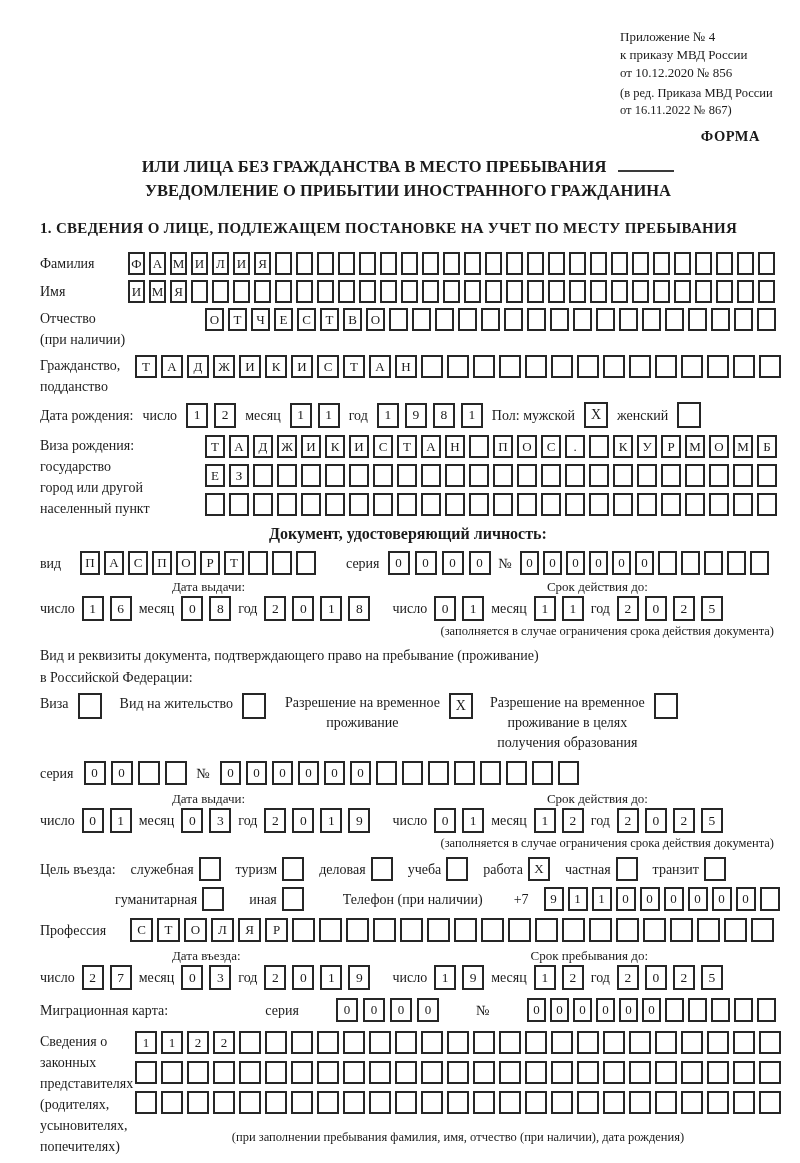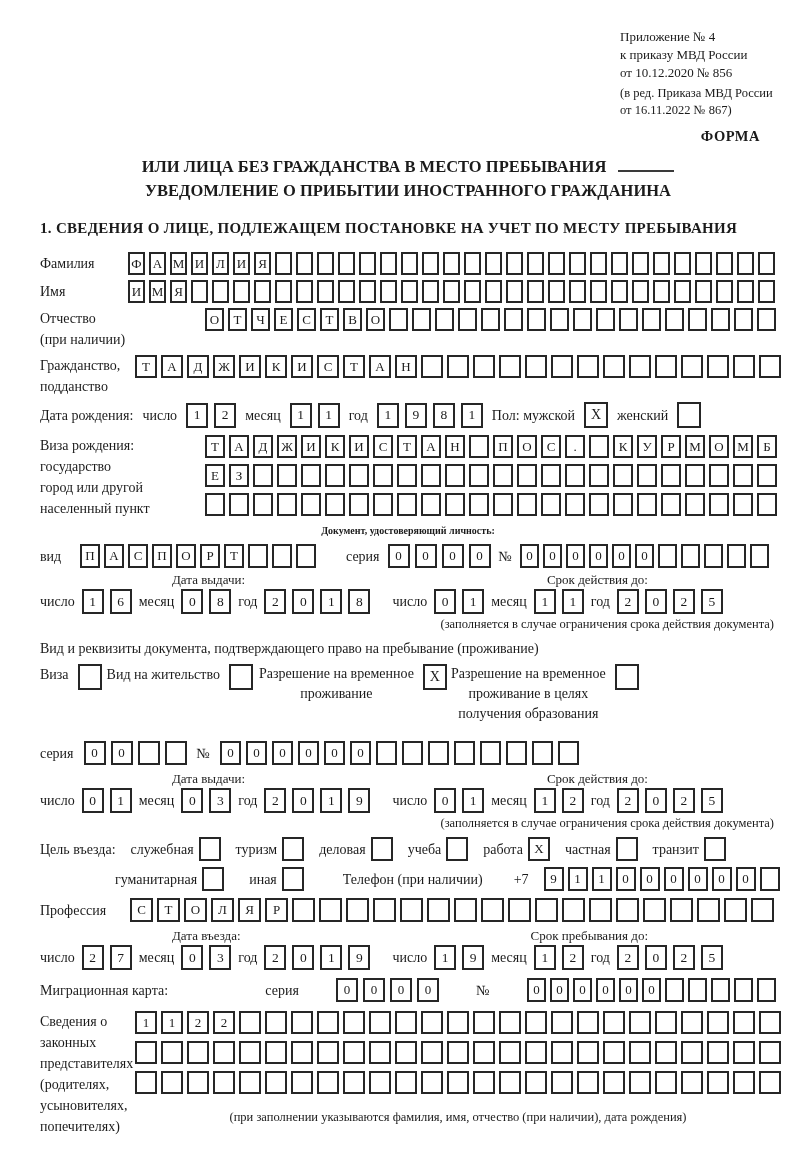--- a/index.html
+++ b/index.html
@@ -40,31 +40,31 @@
   .g11 .cell { width: 19px; height: 24px; }
   .g14 { gap: 5px; } .g14 .cell { width: 21px; height: 24px; }
   .gprof .cell { width: 23px; height: 24px; }
   .gphone .cell { width: 20px; height: 24px; }
   .gdate { gap: 6px; } .gdate .cell { width: 22px; height: 25px; font-size: 13.5px; }
   .gcheck .cell { width: 24px; height: 26px; font-size: 14px; }
   .gchecksm .cell { width: 22px; height: 24px; font-size: 13px; }
 
   .stack { display: flex; flex-direction: column; gap: 6px; }
 
-  .doc-head { text-align: center; font-weight: bold; font-size: 10px; margin: 6px 0 8px; }
+  .doc-head { text-align: center; font-weight: bold; font-size: 16px; margin: 6px 0 8px; }
 
   .dates-head { display: flex; justify-content: space-between; font-size: 13px; padding: 0 128px 1px 132px; }
   .dates-row { display: flex; align-items: center; margin-bottom: 2px; }
   .dgroup { display: flex; align-items: center; gap: 7px; }
   .dg-right { margin-left: 22px; }
   .note { text-align: right; font-size: 12.5px; padding-right: 2px; margin-bottom: 6px; line-height: 16px; }
 
   .plain { font-size: 14px; line-height: 22px; }
 
-  .chk-row { display: flex; align-items: flex-start; margin: 4px 0 17px; }
+  .chk-row { display: flex; align-items: flex-start; gap: 13px; margin: 4px 0 8px; }
   .chk-item { display: flex; align-items: flex-start; gap: 9px; }
   .chk-lines { text-align: center; font-size: 14px; line-height: 20px; }
 
   .p-opt { display: flex; align-items: center; gap: 5px; }
   .purpose-row { display: flex; align-items: center; gap: 15px; margin-bottom: 6px; }
 
   .rep-row { display: flex; margin-top: 9px; }
   .rep-labels { width: 95px; font-size: 14px; line-height: 21px; flex: 0 0 auto; }
   .rep-grids { display: flex; flex-direction: column; gap: 7px; }
   .rep-caption { font-size: 12.5px; margin-top: 9px; text-align: center; }
@@ -431,20 +431,21 @@
           <span class="cell">2</span>
           <span class="cell">0</span>
           <span class="cell">2</span>
           <span class="cell">5</span>
         </span>
     </div>
   </div>
   <div class="note">(заполняется в случае ограничения срока действия документа)</div>
 
   <div class="plain">Вид и реквизиты документа, подтверждающего право на пребывание (проживание)</div>
+  <div class="plain">в Российской Федерации:</div>
 
   <div class="chk-row">
     <div class="chk-item">
       <span class="lbl">Виза</span>
       <span class="grid gcheck">
           <span class="cell"></span>
         </span>
     </div>
     <div class="chk-item" style="margin-left:5px;">
       <span class="lbl">Вид на жительство</span>
@@ -804,17 +805,17 @@
           <span class="cell"></span>
           <span class="cell"></span>
           <span class="cell"></span>
           <span class="cell"></span>
           <span class="cell"></span>
           <span class="cell"></span>
           <span class="cell"></span>
           <span class="cell"></span>
           <span class="cell"></span>
         </div>
-      <div class="rep-caption">(при заполнении указываются фамилия, имя, отчество (при наличии), дата рождения)</div>
+      <div class="rep-caption">(при заполнении пребывания фамилия, имя, отчество (при наличии), дата рождения)</div>
     </div>
   </div>
 
 </div>
 
 </body></html>

